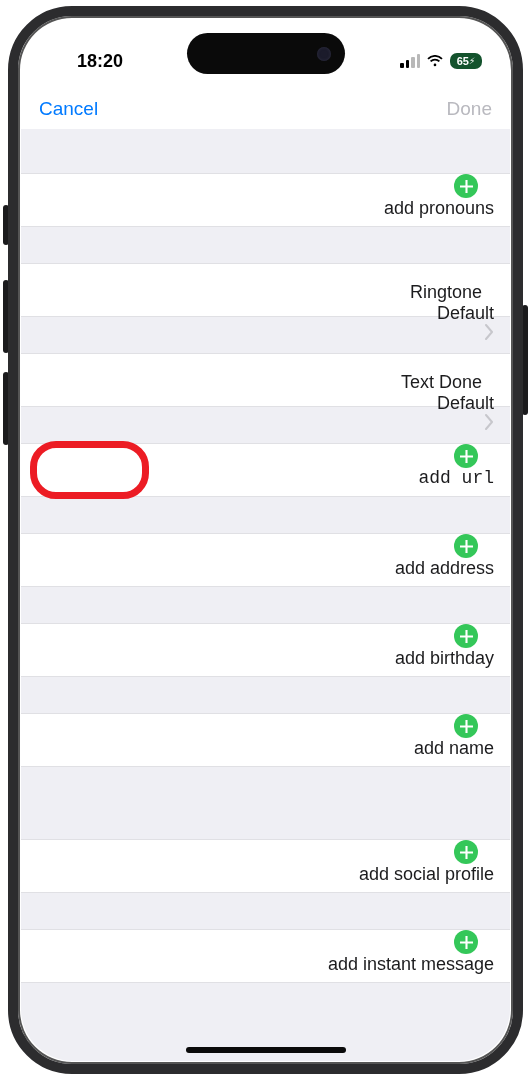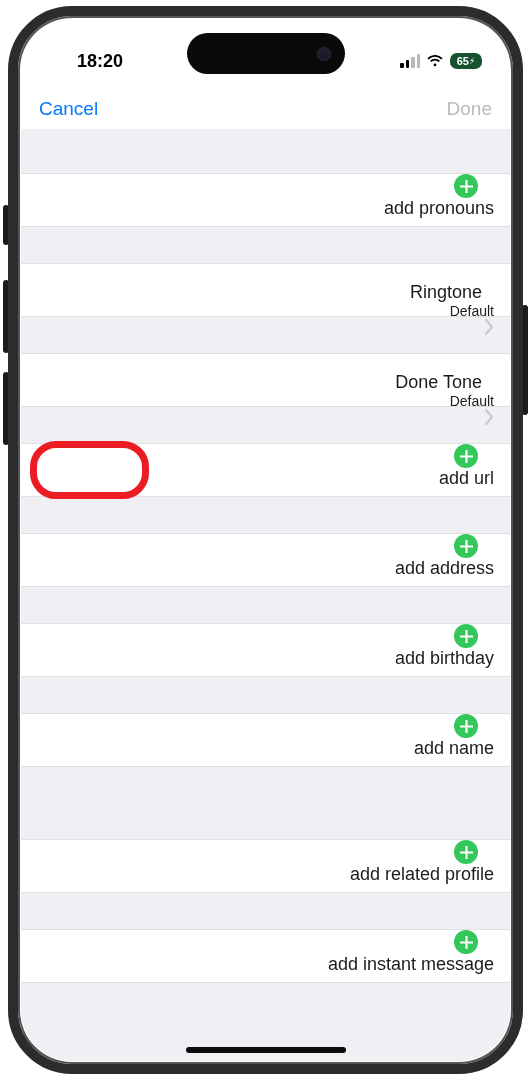--- a/index.html
+++ b/index.html
@@ -179,40 +179,40 @@
       display: flex;
       align-items: center;
       justify-content: center;
       color: #fff;
       margin-right: 16px;
       flex-shrink: 0;
     }
     .add-icon svg { width: 13px; height: 13px; }
     .row-label { font-size: 18px; color: #1c1c1e; }
     .row-key { font-size: 18px; color: #1c1c1e; margin-right: 12px; margin-top: 18px; }
-    .row-value { font-size: 14px; color: #1c1c1e; }
+    .row-value { font-size: 18px; color: #1c1c1e; }
     .chevron {
       margin-left: auto;
       color: #c7c7cc;
     }
     .chevron svg { width: 9px; height: 16px; }
 
     
     .red-highlight {
       position: absolute;
       border: 7px solid #ec1c24;
       border-radius: 26px;
       width: 119px;
       height: 58px;
       left: 9px;
       top: -3px;
       pointer-events: none;
       z-index: 10;
     }
-    .url-group { position: relative; }
+    .url-group { position: relative; font-family: Liberation Mono, monospace; }
 
     
     .home-indicator {
       position: absolute;
       bottom: 8px;
       left: 50%;
       transform: translateX(-50%);
       width: 160px;
       height: 6px;
       background: #0a0a0a;
@@ -284,21 +284,21 @@
             <svg viewBox="0 0 9 16">
                 <path d="M1 1l6 7-6 7" stroke="#c7c7cc" stroke-width="2" fill="none" stroke-linecap="round" stroke-linejoin="round"></path>
               </svg>
           </span>
         </div>
       </div>
 
       <div class="spacer"></div>
       <div class="group">
         <div class="row">
-          <span class="row-key">Done Tone</span>
+          <span class="row-key">Text Done</span>
           <span class="row-value">Default</span>
           <span class="chevron">
             <svg viewBox="0 0 9 16">
                 <path d="M1 1l6 7-6 7" stroke="#c7c7cc" stroke-width="2" fill="none" stroke-linecap="round" stroke-linejoin="round"></path>
               </svg>
           </span>
         </div>
       </div>
 
       <div class="spacer"></div>
@@ -353,21 +353,21 @@
       <div class="spacer"></div>
 
       <div class="spacer"></div>
       <div class="group">
         <div class="row">
           <div class="add-icon">
             <svg viewBox="0 0 13 13">
                 <path d="M6.5 0v13M0 6.5h13" stroke="#fff" stroke-width="2.1" stroke-linecap="round"></path>
               </svg>
           </div>
-          <span class="row-label">add related profile</span>
+          <span class="row-label">add social profile</span>
         </div>
       </div>
 
       <div class="spacer"></div>
       <div class="group">
         <div class="row">
           <div class="add-icon">
             <svg viewBox="0 0 13 13">
                 <path d="M6.5 0v13M0 6.5h13" stroke="#fff" stroke-width="2.1" stroke-linecap="round"></path>
               </svg>

